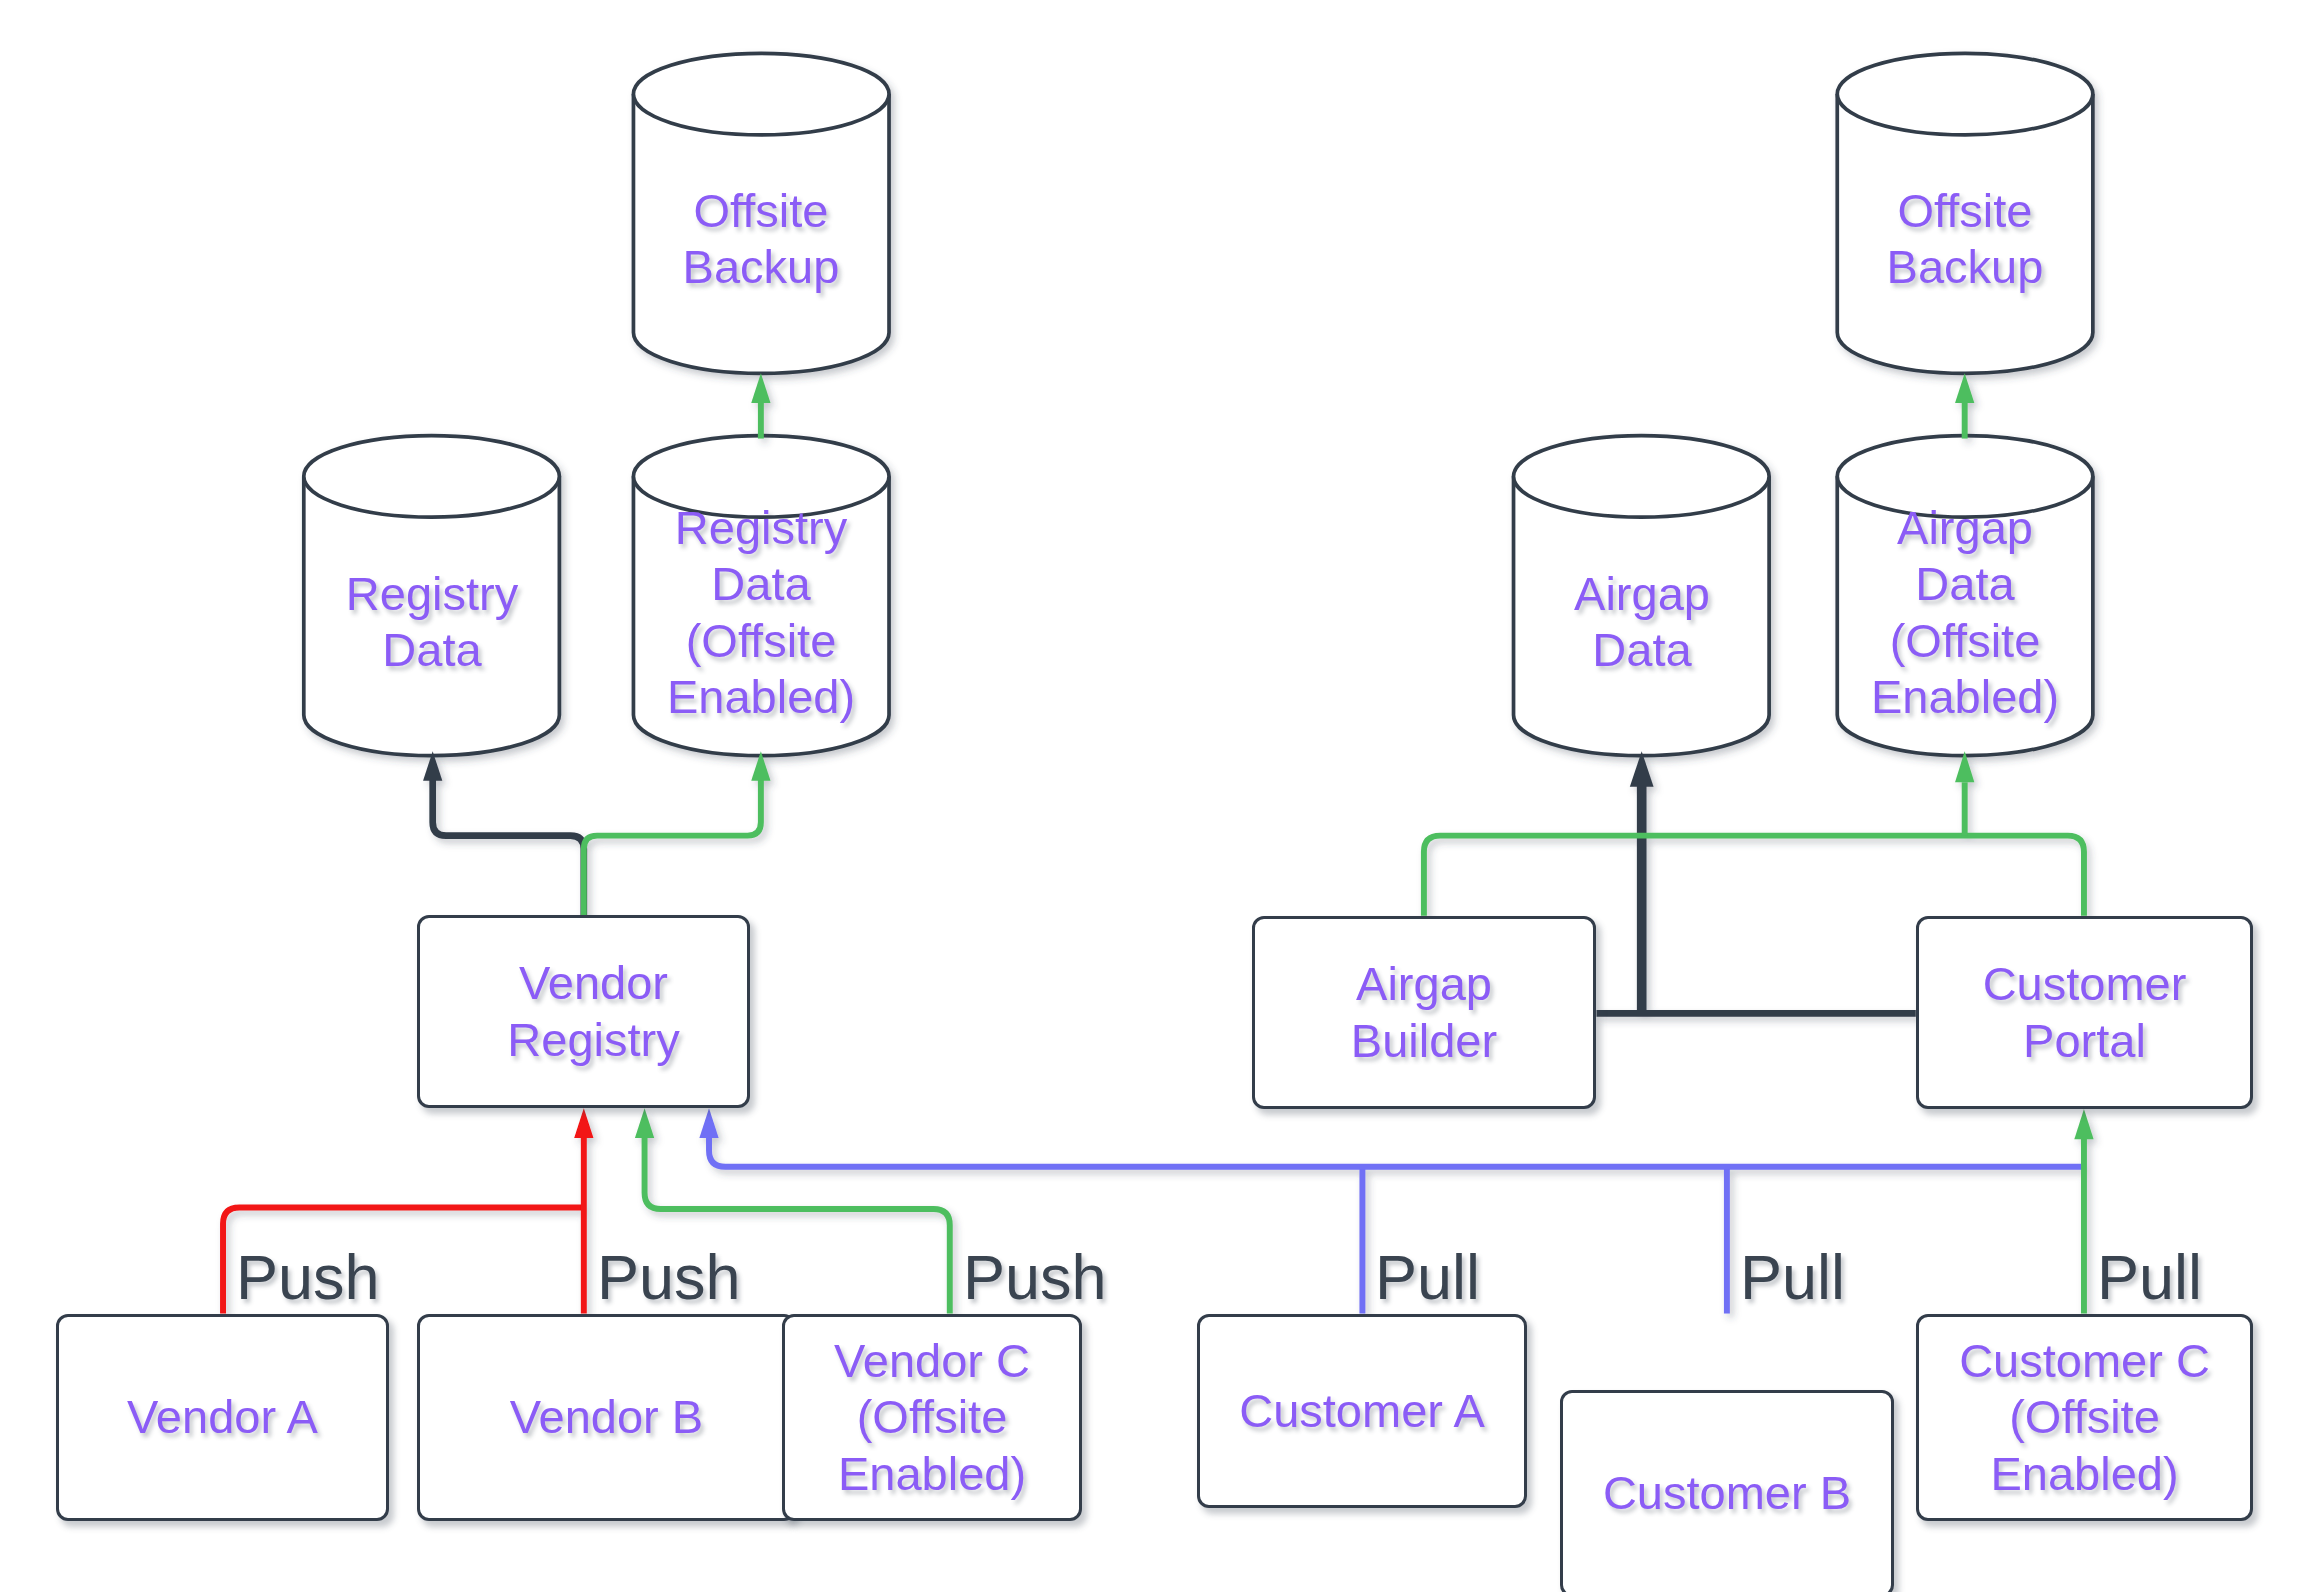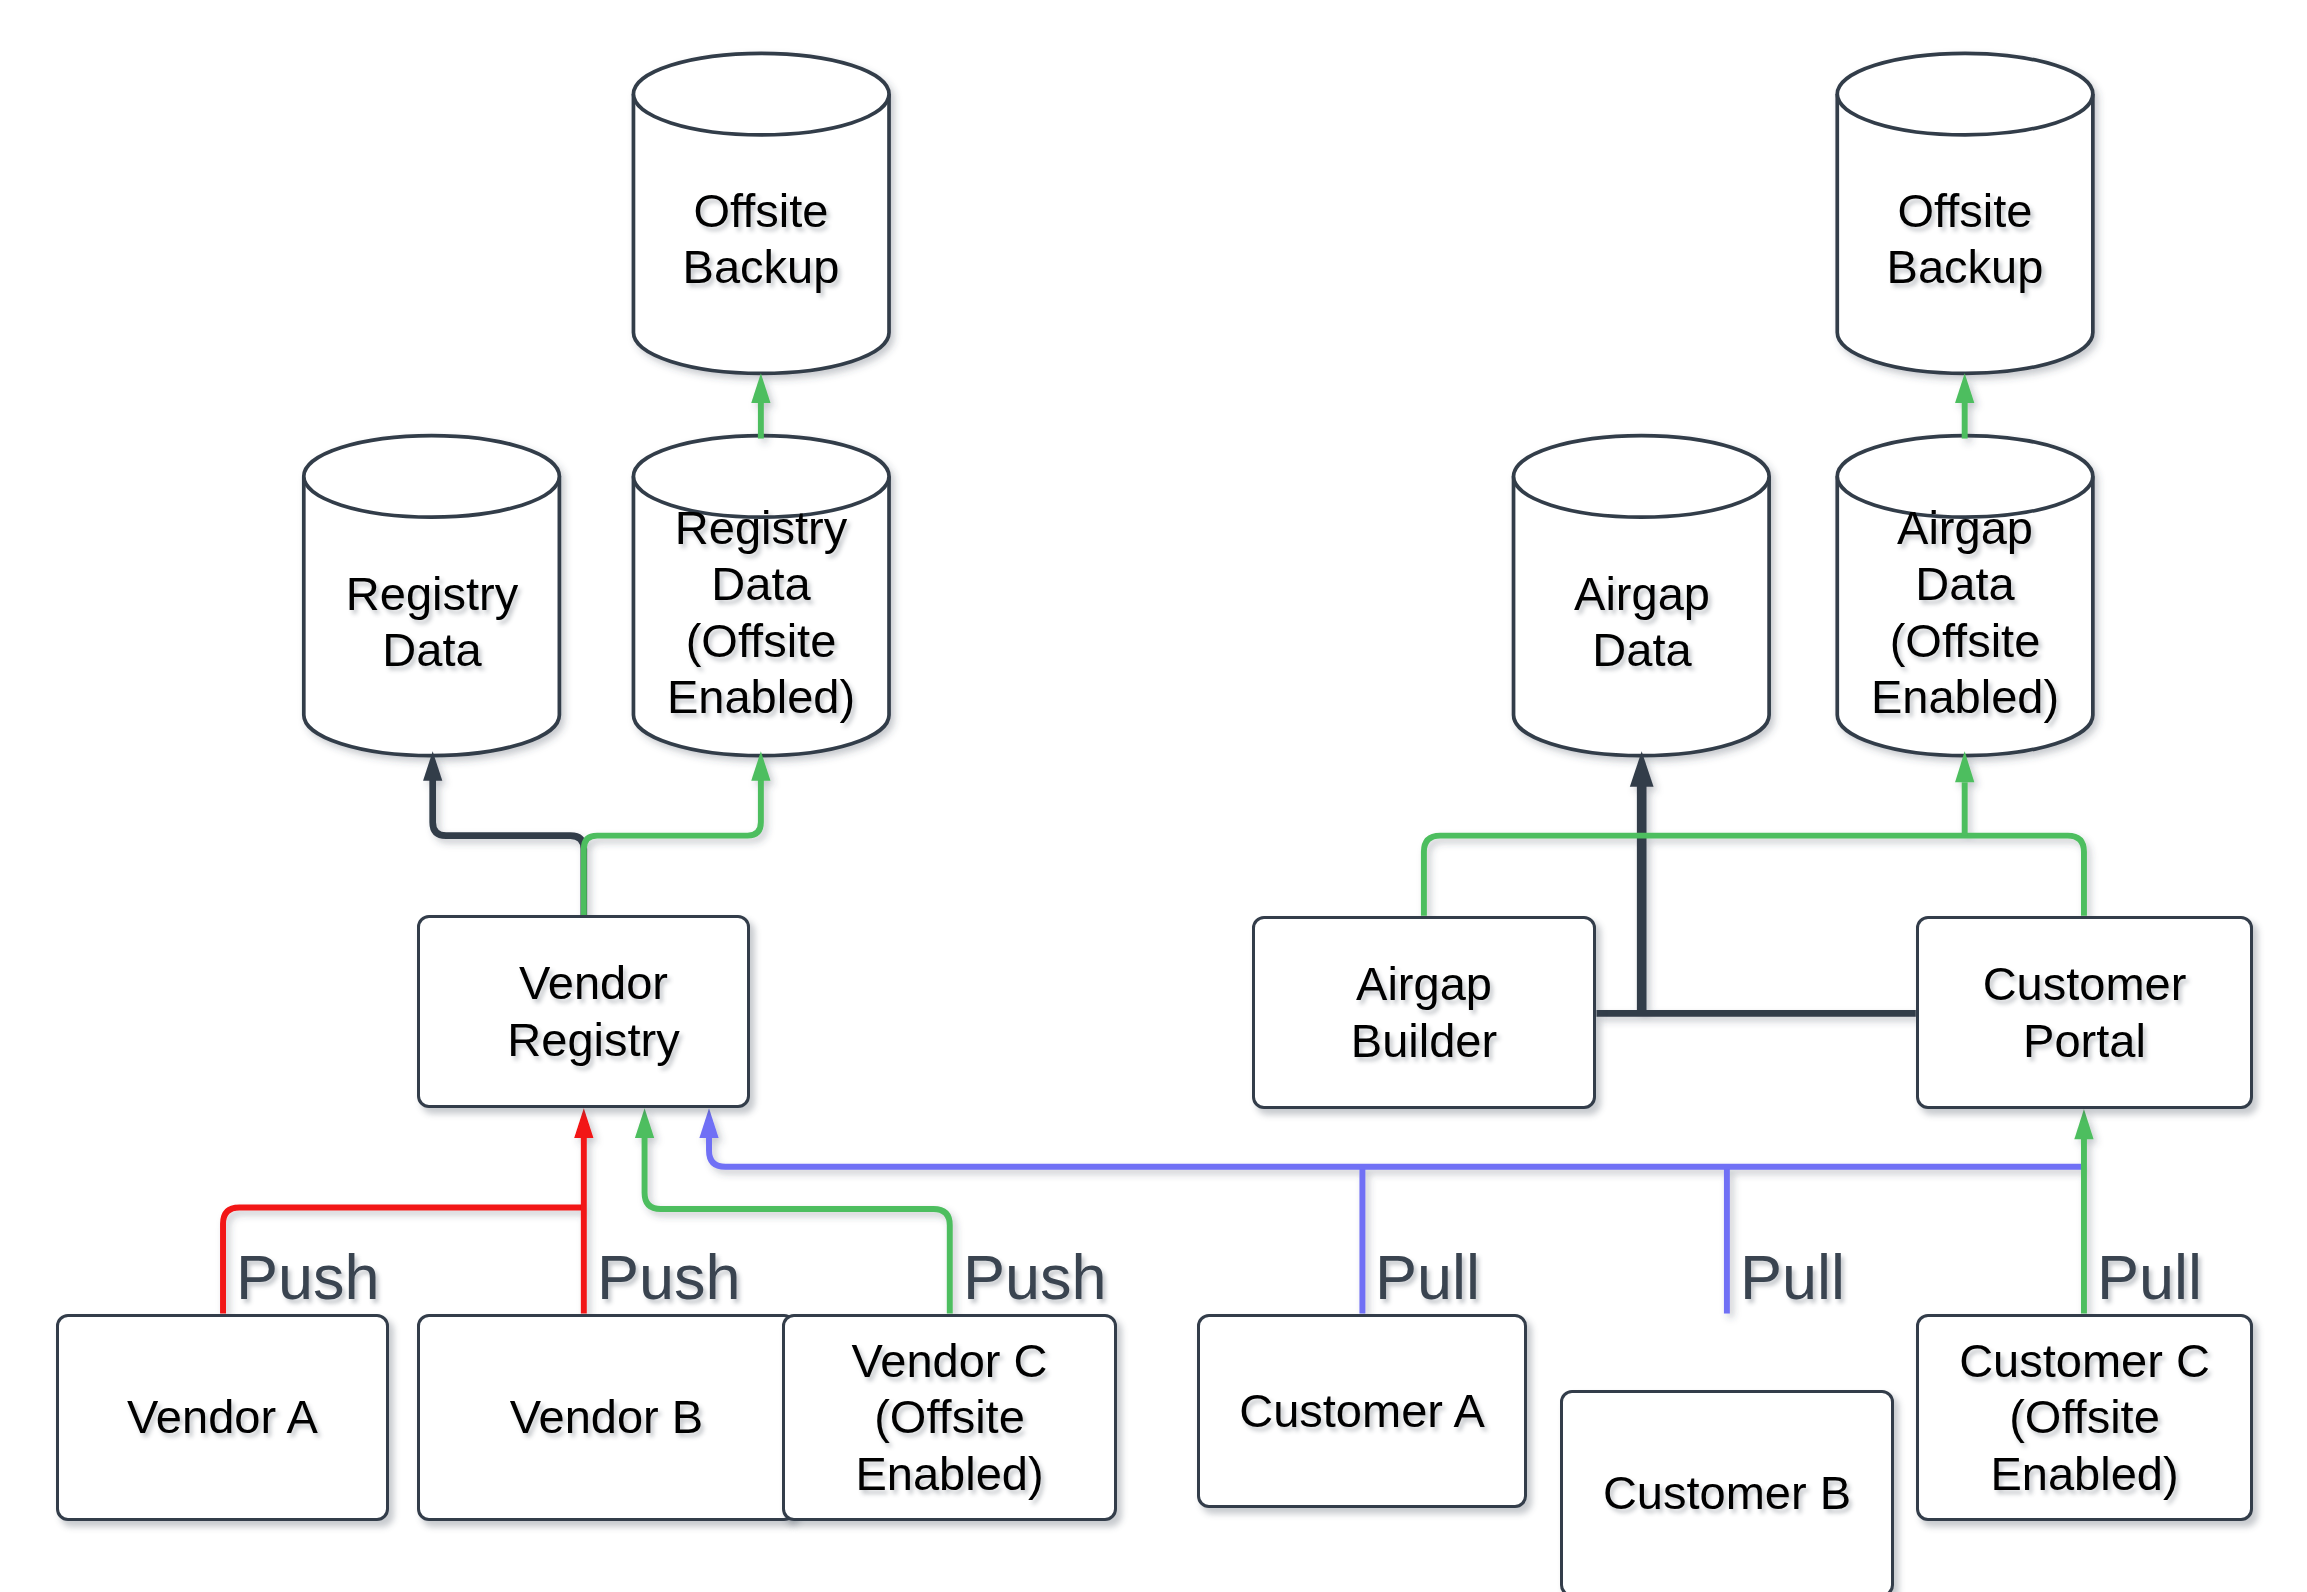--- a/index.html
+++ b/index.html
@@ -15,21 +15,21 @@
     position:absolute;
     box-sizing:border-box;
     background:#ffffff;
     border:3px solid #333d4a;
     border-radius:12px;
     display:flex;align-items:center;justify-content:center;
     text-align:center;
     box-shadow:4.4px 5.2px 6.7px rgba(58,69,83,0.28);
   }
   .node-label, .cyl-label{
-    color:#000000;
+    color:#8b5cf6;
     font-size:47px;
     line-height:1.2;
     text-shadow:3px 3.7px 4.4px rgba(58,69,83,0.30);
   }
   .node-label span, .cyl-label span{display:block;white-space:nowrap;}
   .cyl-label{
     position:absolute;
     display:flex;flex-direction:column;align-items:center;justify-content:center;
     text-align:center;
     box-sizing:border-box;
@@ -205,21 +205,21 @@
     <div class="node-label">
       <span>Customer</span>
       <span>Portal</span>
     </div>
   </div>
   <div class="node" style="left:417px;top:1314px;width:379px;height:207px;">
     <div class="node-label">
       <span>Vendor B</span>
     </div>
   </div>
-  <div class="node" style="left:782px;top:1314px;width:335px;height:207px;">
+  <div class="node" style="left:782px;top:1314px;width:300px;height:207px;">
     <div class="node-label">
       <span>Vendor C</span>
       <span>(Offsite</span>
       <span>Enabled)</span>
     </div>
   </div>
   <div class="node" style="left:1197px;top:1314px;width:330px;height:194px;">
     <div class="node-label">
       <span>Customer A</span>
     </div>

